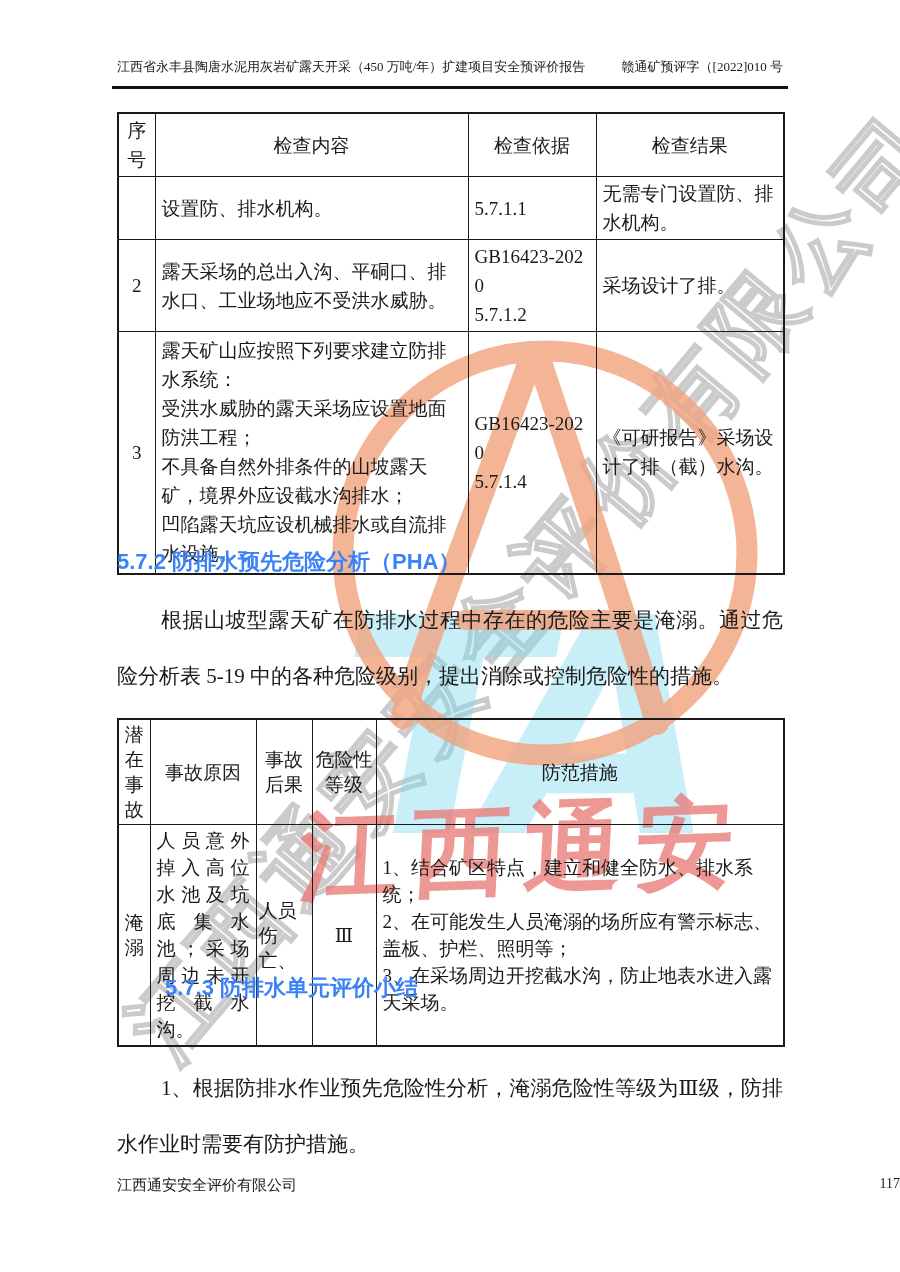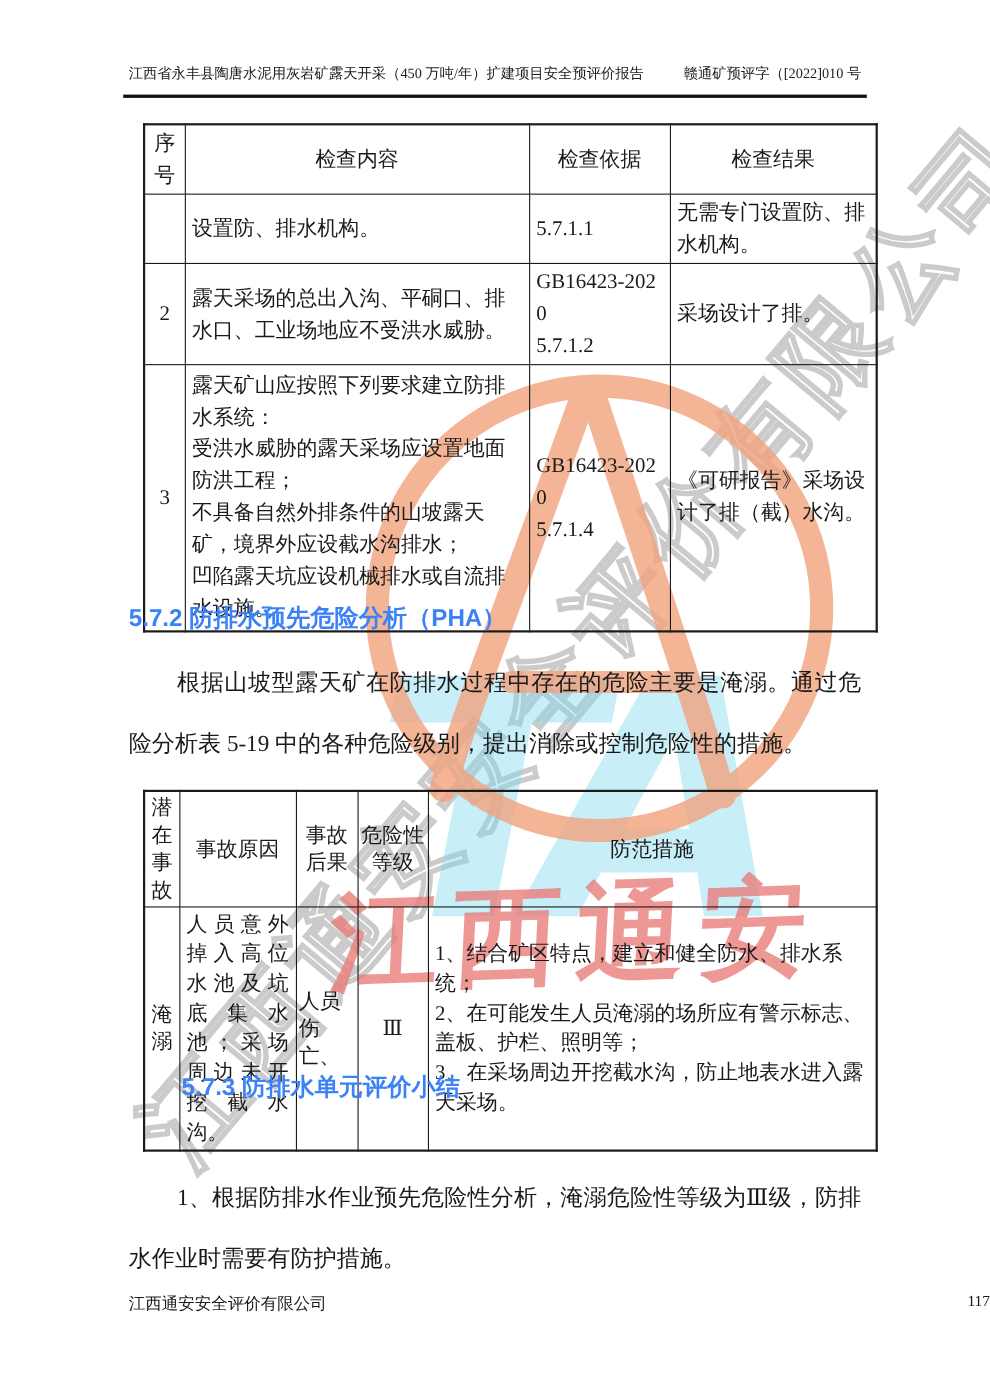--- a/index.html
+++ b/index.html
@@ -37,21 +37,21 @@
 
   
   .hdr-left{position:absolute;left:117px;top:58px;font-size:13px;}
   .hdr-right{position:absolute;right:117px;top:58px;font-size:13px;}
   .hdr-rule{position:absolute;left:112px;top:86px;width:676px;height:3px;background:#111;}
   .ftr-company{position:absolute;left:117px;top:1176px;font-size:15px;}
   .ftr-page{position:absolute;left:0;top:1176px;width:900px;text-align:right;font-size:14px;}
 
   
   table{border-collapse:collapse;table-layout:fixed;width:666px;
-        font-size:19px;line-height:29px;margin-left:13px;}
+        font-size:19px;line-height:29px;}
   td,th{border:1.5px solid #1a1a1a;padding:2px 6px;font-weight:normal;
         vertical-align:middle;word-break:break-all;overflow:hidden;}
   table{border:2px solid #1a1a1a;}
   .c-center{text-align:center;}
   .c-left{text-align:left;}
   .pre{white-space:pre-line;}
   .t1{position:absolute;left:117px;top:112px;}
   .t2{position:absolute;left:117px;top:718px;line-height:27px;}
   .t2 .stack{line-height:25px;padding:2px 2px;}
   .t2 .just{text-align:justify;}

